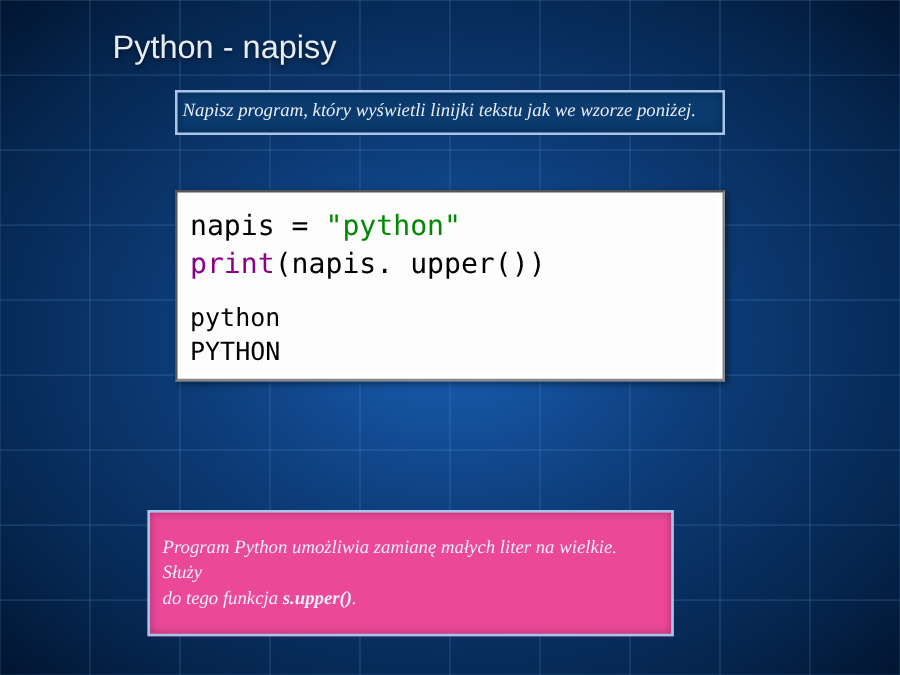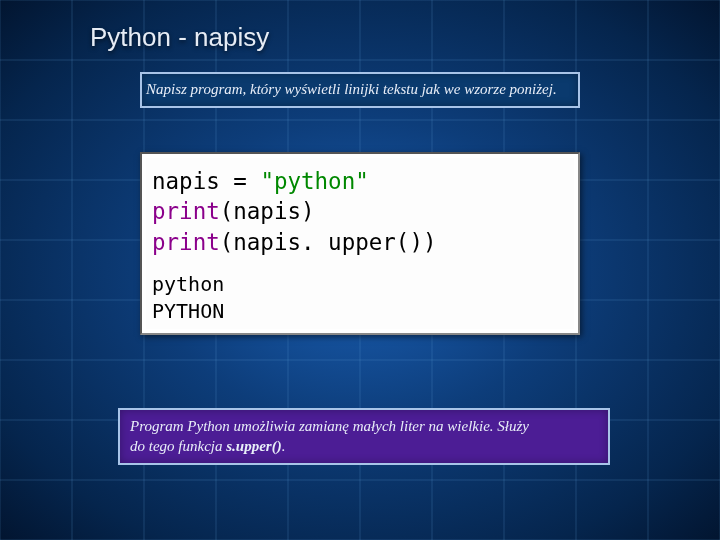--- a/index.html
+++ b/index.html
@@ -80,24 +80,24 @@
     font-family: 'Lucida Console', Consolas, monospace;
     font-size: 20px;
     line-height: 1.35;
     color: #000;
     white-space: pre;
   }
   .bottom-box {
     position: absolute;
     top: 408px;
     left: 118px;
-    width: 492px;
-    background: #4c1d95;
+    width: 421px;
+    background: #ec4899;
     border: 2px solid #a8c4e8;
-    padding: 6px 10px;
+    padding: 18px 10px;
     font-style: italic;
     font-family: Georgia, 'Times New Roman', serif;
     color: #e8eef8;
     font-size: 15px;
     line-height: 1.35;
     box-shadow: inset 0 0 8px rgba(0,0,0,0.3);
   }
   .bottom-box b { font-style: italic; font-weight: bold; }
 </style>
 </head>
@@ -131,21 +131,20 @@
 
 <div class="title">Python - napisy</div>
 
 <div class="instruction-box">
   <span>Napisz program, który wyświetli linijki tekstu jak we wzorze poniżej.</span>
 </div>
 
 <div class="code-frame">
   <div class="code-inner">
     <div class="code-line"><span class="ident">napis</span><span class="op"> = </span><span class="str">"python"</span></div>
-    <div class="code-line"><span class="func">print</span><span class="paren">(</span><span class="ident">napis</span><span class="paren">)</span></div>
     <div class="code-line"><span class="func">print</span><span class="paren">(</span><span class="ident">napis</span><span class="dot">. </span><span class="ident">upper</span><span class="paren">()</span><span class="paren">)</span></div>
     <div class="code-sep"></div>
     <div class="out-line">python</div>
     <div class="out-line">PYTHON</div>
   </div>
 </div>
 
 <div class="bottom-box">
   <div>Program Python umożliwia zamianę małych liter na wielkie. Służy</div>
   <div><span>do tego funkcja </span><b>s.upper()</b><span>.</span></div>

